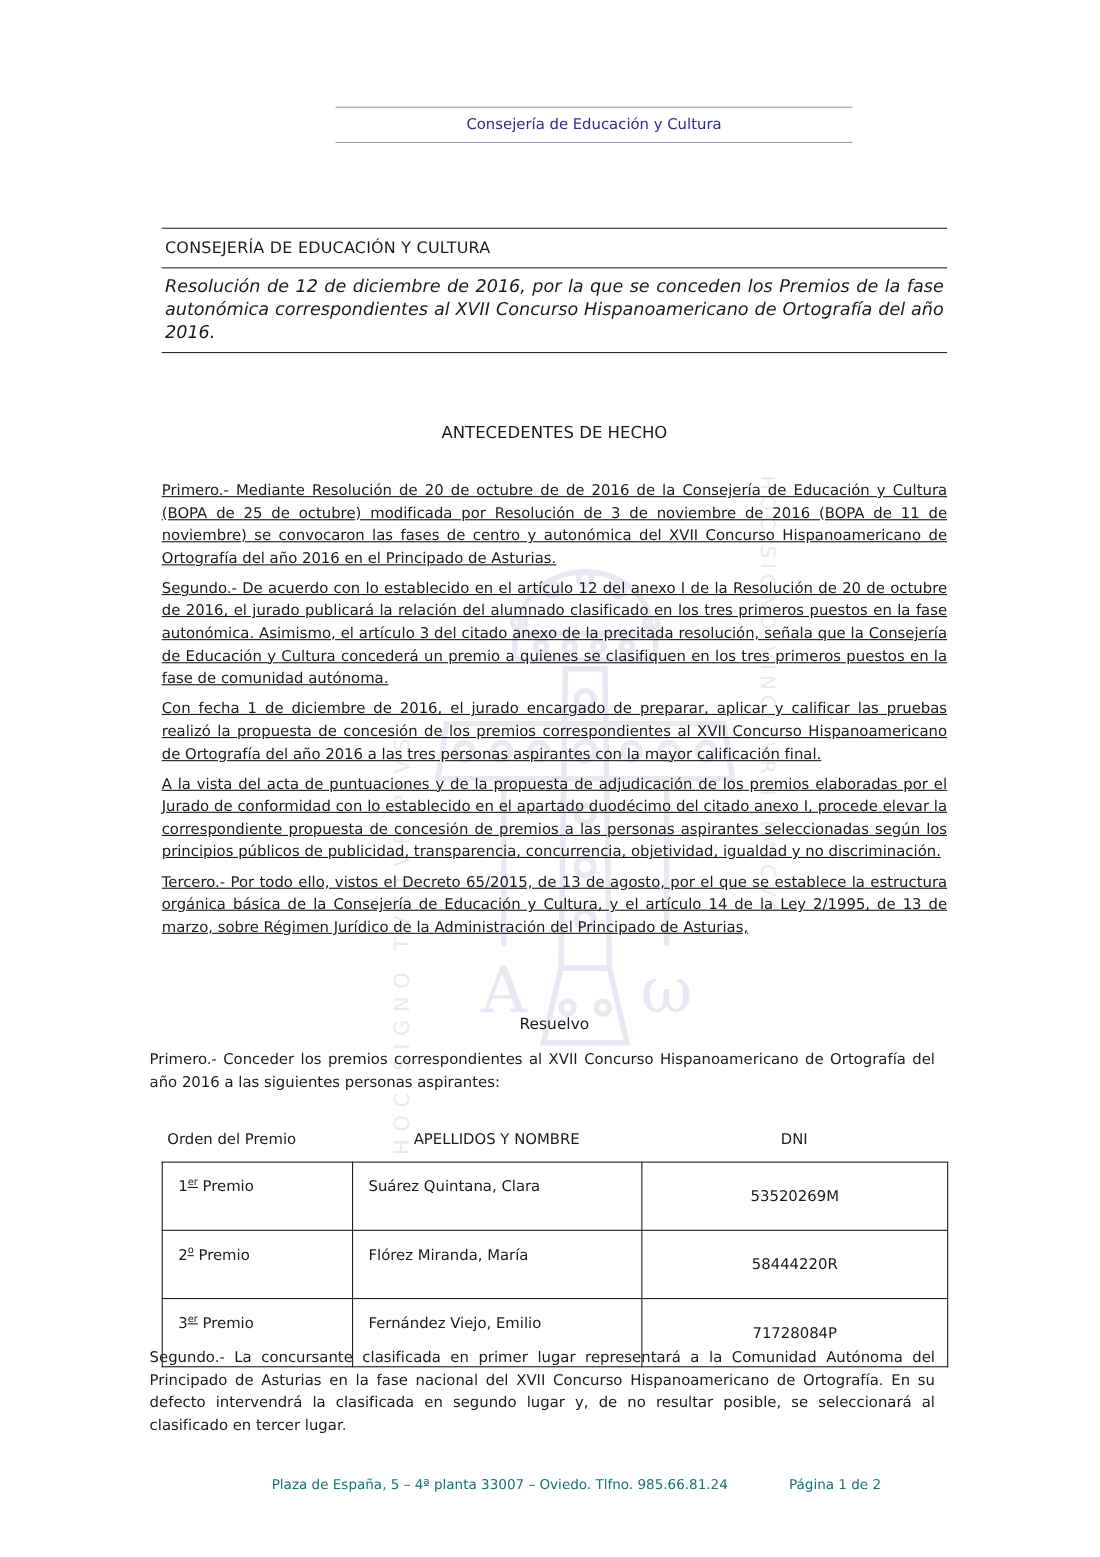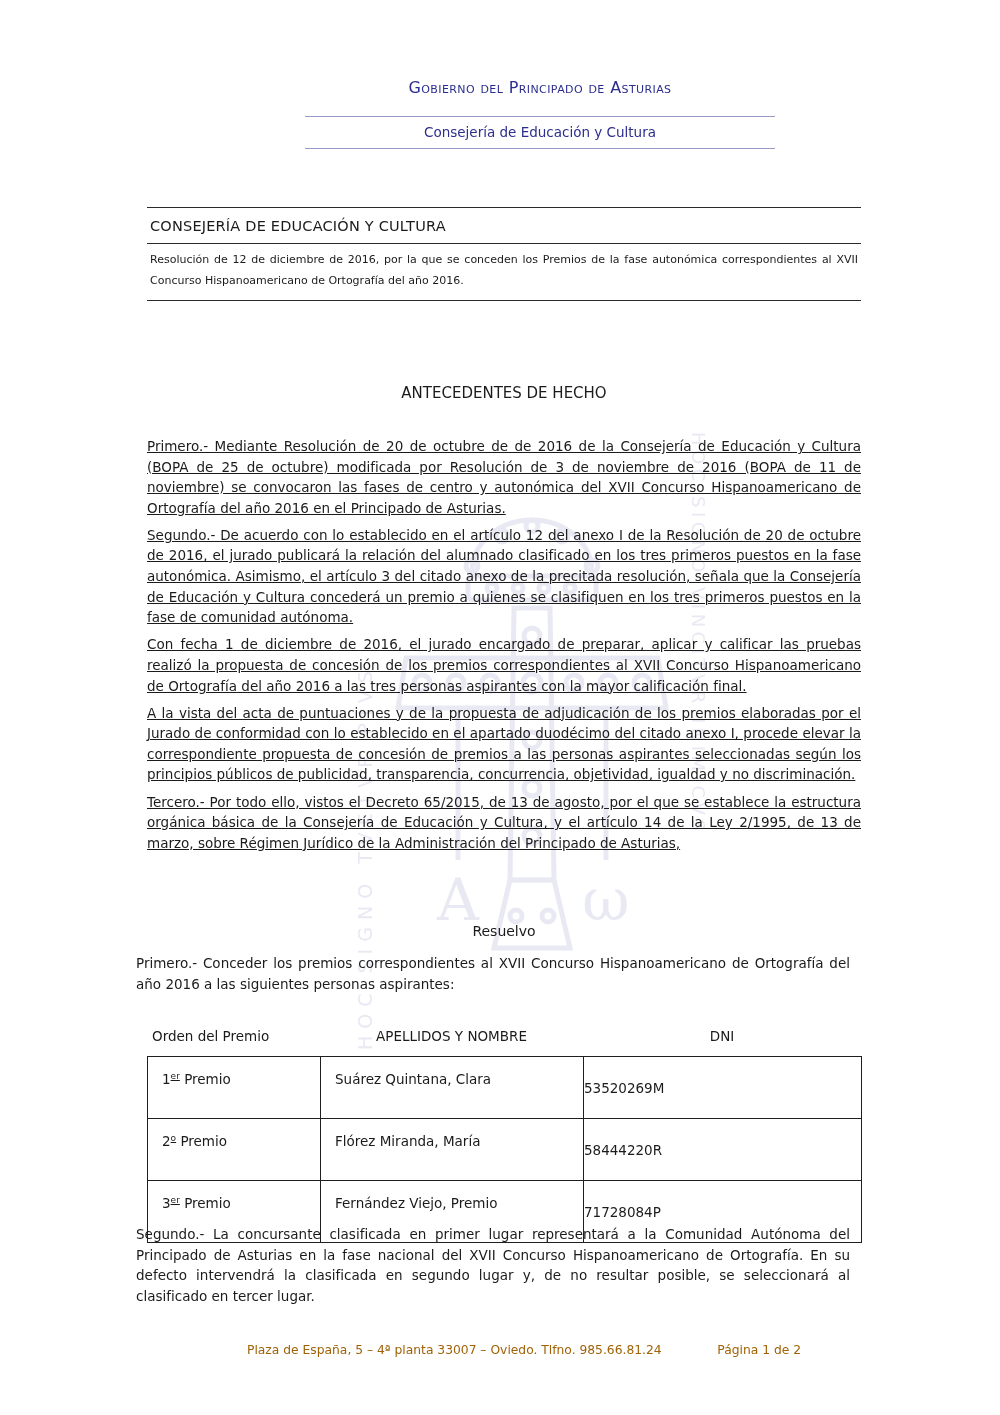--- a/index.html
+++ b/index.html
@@ -18,21 +18,21 @@
   .gov{position:absolute;left:305px;top:78px;width:470px;text-align:center;}
   .gov-title{font-size:16px;font-variant:small-caps;letter-spacing:.4px;font-weight:500;}
   .gov-rule{border:0;border-top:1px solid;margin:0;}
   .gov-rule.r1{margin-top:19px;}
   .gov-sub{font-size:13.5px;padding:7px 0 8px;}
 
   
   .title-block{position:absolute;left:147px;top:207px;width:714px;
     border-top:1px solid #2a2a2a;border-bottom:1px solid #2a2a2a;}
   .tb-head{font-size:14.5px;letter-spacing:.2px;padding:10px 3px 9px;border-bottom:1px solid #2a2a2a;}
-  .tb-body{font-size:11px;line-height:20.8px;text-align:justify;padding:6px 3px 8px;}
+  .tb-body{font-size:16px;line-height:20.8px;text-align:justify;padding:6px 3px 8px;font-style:italic;}
 
   
   .h-center{position:absolute;left:147px;width:714px;text-align:center;font-size:15px;}
   .h-antecedentes{top:384px;}
   .h-resuelvo{top:923px;font-size:14px;}
 
   
   .paras{position:absolute;left:147px;top:436px;width:714px;
     font-size:13.5px;line-height:20.6px;text-align:justify;}
   .paras p{margin:0 0 6.5px 0;text-decoration:underline;}
@@ -42,21 +42,21 @@
   .p-closing{top:1224px;}
 
   
   .tbl-head{position:absolute;left:147px;top:1028px;width:714px;display:flex;font-size:13.5px;align-items:flex-end;}
   .tbl-head .c1{width:173px;padding-left:5px;box-sizing:border-box;}
   .tbl-head .c2{width:263px;text-align:center;}
   .tbl-head .c3{width:278px;text-align:center;}
   table.prizes{position:absolute;left:147px;top:1056px;width:714px;border-collapse:collapse;
     font-size:13.5px;table-layout:fixed;}
   table.prizes td{border:1.5px solid #1f1f1f;height:44px;padding:0 0 17px 14px;}
-  table.prizes td.dni{text-align:left;padding:0;}
+  table.prizes td.dni{text-align:center;padding:0;}
   .ord{vertical-align:super;font-size:9px;text-decoration:underline;line-height:0;}
 
   
   .footer{position:absolute;left:147px;top:1343px;width:714px;height:20px;font-size:12.3px;}
   .footer .addr{position:absolute;left:100px;white-space:nowrap;}
   .footer .pg{position:absolute;right:60px;white-space:nowrap;}
 </style>
 </head>
 <body>
 
@@ -106,21 +106,20 @@
     </g>
     <g fill="#e9e9f4" font-family="DejaVu Sans, sans-serif">
       <text transform="translate(16,640) rotate(-90)" font-size="19" letter-spacing="7">HOC SIGNO TVETVR PIVS</text>
       <text transform="translate(336,22) rotate(90)" font-size="18" letter-spacing="4.5">HOC SIGNO VINCITVR INIMICVS</text>
     </g>
   </svg>
 
   <div class="content">
 
     <div class="gov" style="color:#2c2e8f">
-      <div class="gov-title">Gobierno del Principado de Asturias</div>
       <hr class="gov-rule r1" style="border-color:#9a9ac8">
       <div class="gov-sub">Consejería de Educación y Cultura</div>
       <hr class="gov-rule" style="border-color:#9a9ac8">
     </div>
 
     <div class="title-block">
       <div class="tb-head">CONSEJERÍA DE EDUCACIÓN Y CULTURA</div>
       <div class="tb-body">Resolución de 12 de diciembre de 2016, por la que se conceden los Premios de la fase autonómica correspondientes al XVII Concurso Hispanoamericano de Ortografía del año 2016.</div>
     </div>
 
@@ -156,27 +155,27 @@
           <td>Suárez Quintana, Clara</td>
           <td class="dni">53520269M</td>
         </tr>
         <tr>
           <td><span>2</span><span class="ord">o</span><span> Premio</span></td>
           <td>Flórez Miranda, María</td>
           <td class="dni">58444220R</td>
         </tr>
         <tr>
           <td><span>3</span><span class="ord">er</span><span> Premio</span></td>
-          <td>Fernández Viejo, Premio</td>
+          <td>Fernández Viejo, Emilio</td>
           <td class="dni">71728084P</td>
         </tr>
       </tbody>
     </table>
 
     <div class="para-block p-closing">Segundo.- La concursante clasificada en primer lugar representará a la Comunidad Autónoma del Principado de Asturias en la fase nacional del XVII Concurso Hispanoamericano de Ortografía. En su defecto intervendrá la clasificada en segundo lugar y, de no resultar posible, se seleccionará al clasificado en tercer lugar.</div>
 
-    <div class="footer" style="color:#a16207">
+    <div class="footer" style="color:#0f766e">
       <span class="addr">Plaza de España, 5 – 4ª planta 33007 – Oviedo. Tlfno. 985.66.81.24</span>
       <span class="pg">Página 1 de 2</span>
     </div>
 
   </div>
 </div>
 
 </body></html>

